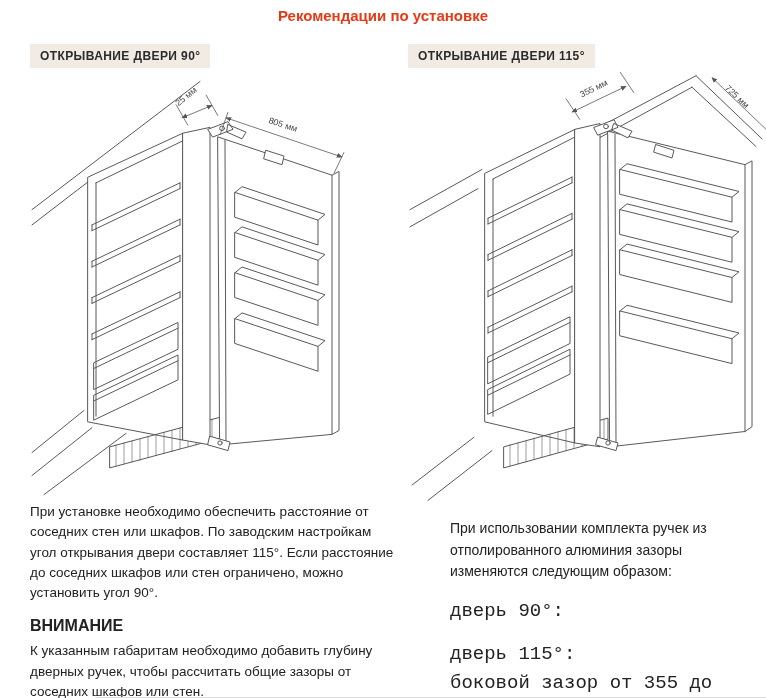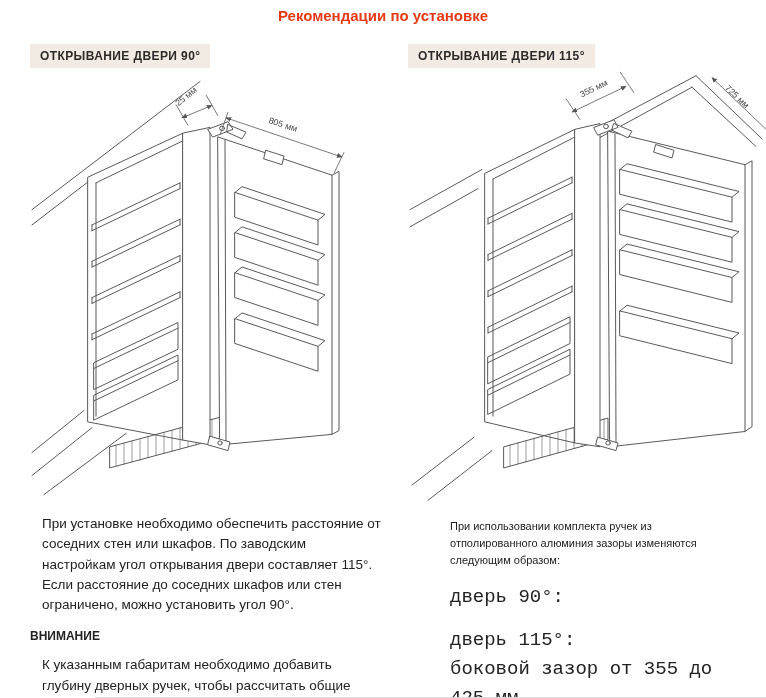--- a/index.html
+++ b/index.html
@@ -16,23 +16,23 @@
   .page-title{text-align:center;color:var(--accent);font-weight:bold;font-size:15px;padding-top:7px;margin:0;}
   .diagrams{display:flex;gap:8px;padding:20px 10px 0 30px;}
   .diagram{flex:0 0 370px;position:relative;}
   .badge{display:inline-block;background:var(--badge_bg);color:#2b2b2b;font-size:12px;font-weight:bold;letter-spacing:.4px;padding:5px 10px;white-space:nowrap;}
   .diag-svg{display:block;margin-top:2px;}
   .diag-svg text{font-family:"Liberation Sans",sans-serif;}
   .columns{display:flex;gap:56px;padding:0 30px;margin-top:-6px;}
   .col-left{flex:0 0 364px;}
   .col-right{flex:1;padding-top:16px;}
   .section-heading{font-family:"Liberation Serif",serif;color:var(--heading);font-size:20px;font-weight:bold;margin:0 0 8px 0;}
-  .body-text{font-size:13.5px;line-height:1.5;margin:12px;}
-  .attention-heading{font-size:12px;font-weight:bold;margin:14px 0 6px 0;}
-  .handle-intro{font-size:11px;line-height:1.55;margin:0 0 14px 0;max-width:300px;}
+  .body-text{font-size:13.5px;line-height:1.5;margin:0;}
+  .attention-heading{font-size:16px;font-weight:bold;margin:14px 0 6px 0;}
+  .handle-intro{font-size:14px;line-height:1.55;margin:0 0 14px 0;max-width:300px;}
   .handle-item{font-size:19px;line-height:1.55;margin-bottom:13px;font-family:Liberation Mono, monospace;}
   .bottom-rule{position:absolute;left:95px;right:0;bottom:0;height:1px;background:#dcdcdc;}
 </style>
 </head>
 <body>
 
 <div class="page">
 
   <h1 class="page-title">Рекомендации по установке</h1>
 

